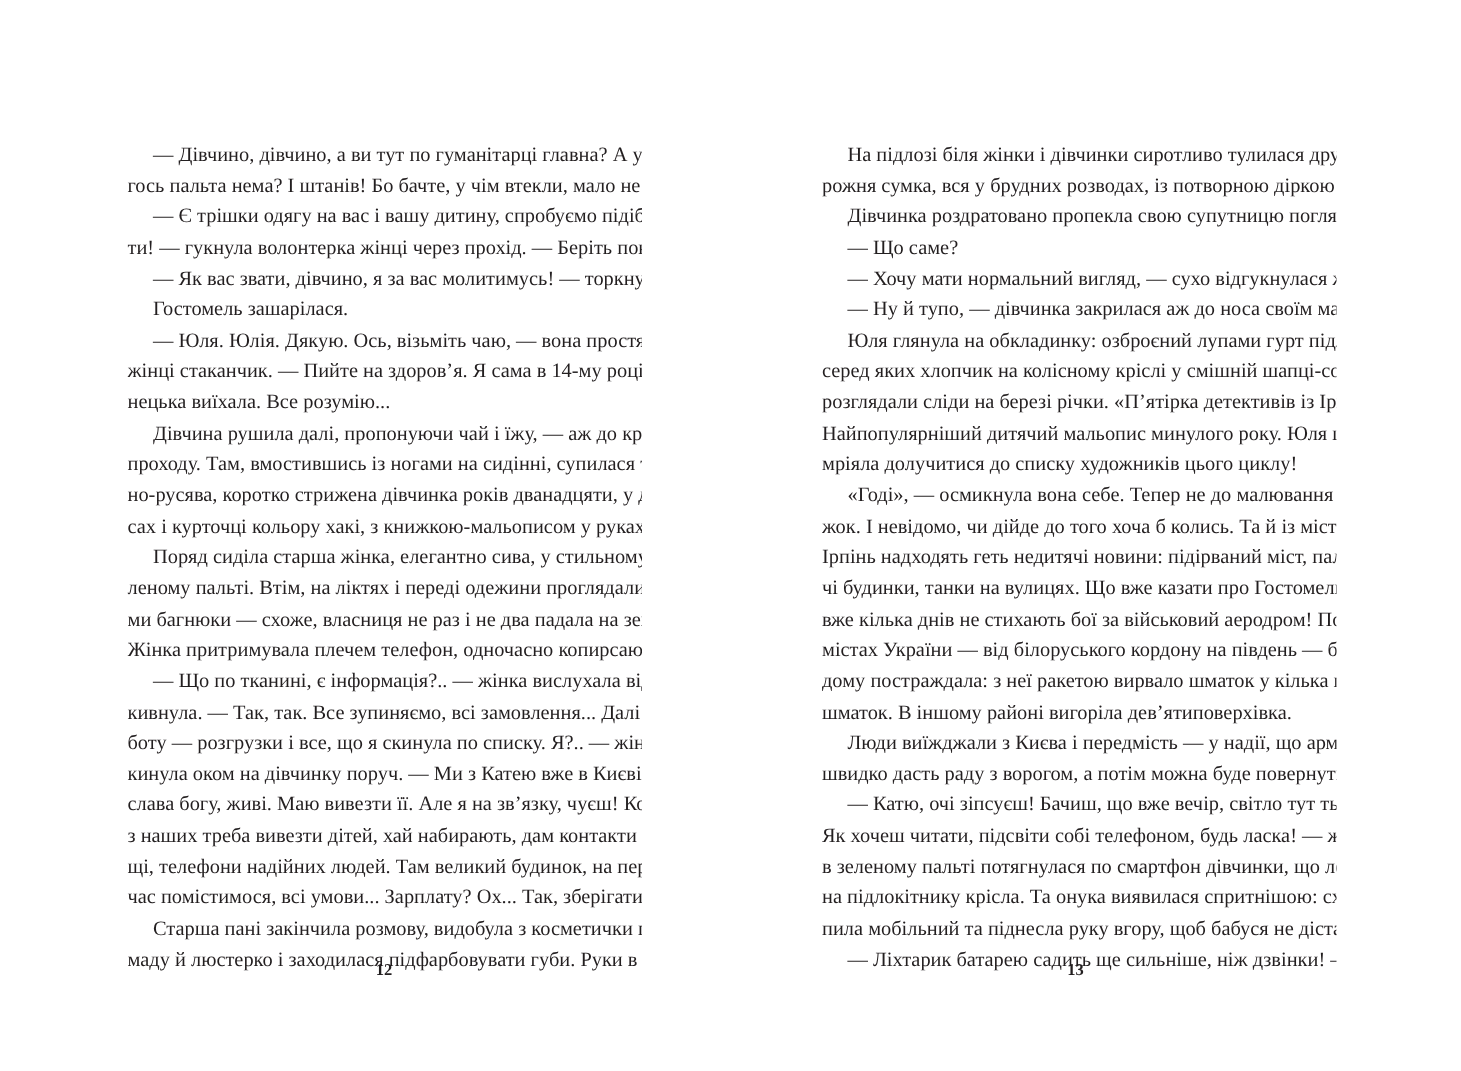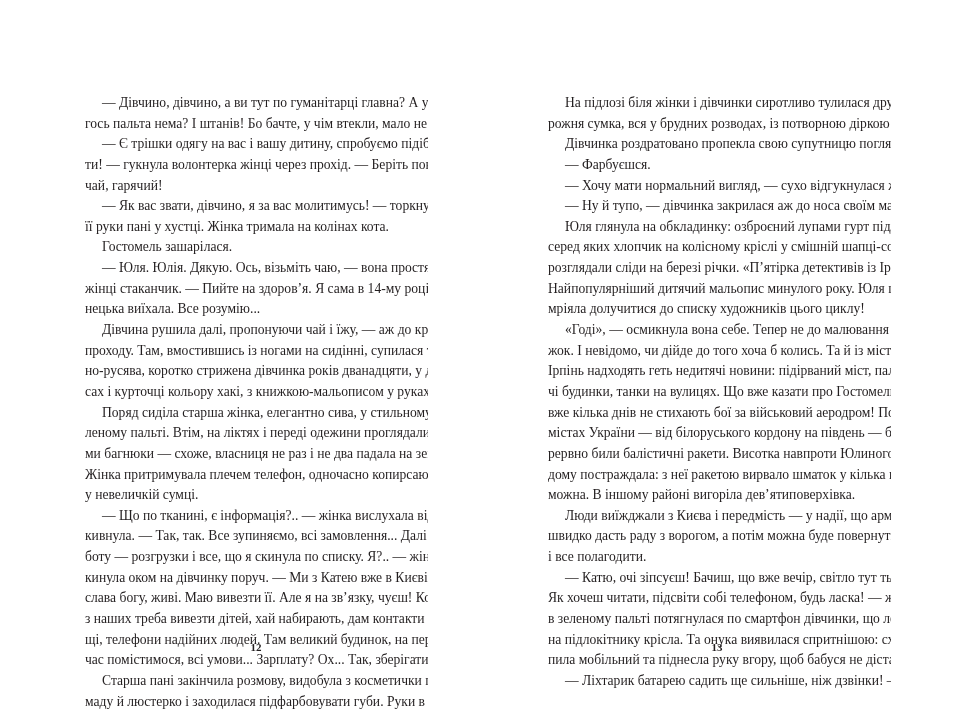--- a/index.html
+++ b/index.html
@@ -63,74 +63,69 @@
 </head>
 <body>
 
 <div class="spread">
   <div class="page page-left">
     <div class="text-column">
         <span class="line indent">— Дівчино, дівчино, а ви тут по гуманітарці главна? А у вас яко-</span>
         <span class="line last">гось пальта нема? І штанів! Бо бачте, у чім втекли, мало не голі...</span>
         <span class="line indent">— Є трішки одягу на вас і вашу дитину, спробуємо підібра-</span>
         <span class="line">ти! — гукнула волонтерка жінці через прохід. — Беріть поки що</span>
-        <span class="line last">чай, гарячий!</span>
         <span class="line indent">— Як вас звати, дівчино, я за вас молитимусь! — торкнулася</span>
-        <span class="line last">її руки пані у хустці. Жінка тримала на колінах кота.</span>
         <span class="line indent last">Гостомель зашарілася.</span>
         <span class="line indent">— Юля. Юлія. Дякую. Ось, візьміть чаю, — вона простягнула</span>
         <span class="line">жінці стаканчик. — Пийте на здоров’я. Я сама в 14-му році з До-</span>
         <span class="line last">нецька виїхала. Все розумію...</span>
         <span class="line indent">Дівчина рушила далі, пропонуючи чай і їжу, — аж до краю</span>
         <span class="line">проходу. Там, вмостившись із ногами на сидінні, супилася тем-</span>
         <span class="line">но-русява, коротко стрижена дівчинка років дванадцяти, у джин-</span>
         <span class="line last">сах і курточці кольору хакі, з книжкою-мальописом у руках.</span>
         <span class="line indent">Поряд сиділа старша жінка, елегантно сива, у стильному зе-</span>
         <span class="line">леному пальті. Втім, на ліктях і переді одежини проглядали пля-</span>
         <span class="line">ми багнюки — схоже, власниця не раз і не два падала на землю.</span>
         <span class="line">Жінка притримувала плечем телефон, одночасно копирсаючись</span>
-        <span class="line last">у невеличкій сумці.</span>
         <span class="line indent">— Що по тканині, є інформація?.. — жінка вислухала відповідь,</span>
         <span class="line">кивнула. — Так, так. Все зупиняємо, всі замовлення... Далі в ро-</span>
         <span class="line">боту — розгрузки і все, що я скинула по списку. Я?.. — жінка</span>
         <span class="line">кинула оком на дівчинку поруч. — Ми з Катею вже в Києві,</span>
         <span class="line">слава богу, живі. Маю вивезти її. Але я на зв’язку, чуєш! Кому</span>
         <span class="line">з наших треба вивезти дітей, хай набирають, дам контакти в Поль-</span>
         <span class="line">щі, телефони надійних людей. Там великий будинок, на перший</span>
         <span class="line">час помістимося, всі умови... Зарплату? Ох... Так, зберігатиму</span>
         <span class="line indent">Старша пані закінчила розмову, видобула з косметички по-</span>
         <span class="line">маду й люстерко і заходилася підфарбовувати губи. Руки в неї</span>
       </div>
     <div class="page-number">12</div>
   </div>
   <div class="page page-right">
     <div class="text-column">
         <span class="line indent">На підлозі біля жінки і дівчинки сиротливо тулилася друга до-</span>
         <span class="line last">рожня сумка, вся у брудних розводах, із потворною діркою вгорі.</span>
         <span class="line indent last">Дівчинка роздратовано пропекла свою супутницю поглядом.</span>
-        <span class="line indent last">— Фарбуєшся.</span>
+        <span class="line indent last">— Що саме?</span>
         <span class="line indent last">— Хочу мати нормальний вигляд, — сухо відгукнулася жінка.</span>
         <span class="line indent last">— Ну й тупо, — дівчинка закрилася аж до носа своїм мальописом.</span>
         <span class="line indent">Юля глянула на обкладинку: озброєний лупами гурт підлітків,</span>
         <span class="line">серед яких хлопчик на колісному кріслі у смішній шапці-сові,</span>
         <span class="line">розглядали сліди на березі річки. «П’ятірка детективів із Ірпеня».</span>
         <span class="line">Найпопулярніший дитячий мальопис минулого року. Юля ще</span>
         <span class="line last">мріяла долучитися до списку художників цього циклу!</span>
         <span class="line indent">«Годі», — осмикнула вона себе. Тепер не до малювання кни-</span>
         <span class="line">жок. І невідомо, чи дійде до того хоча б колись. Та й із міста</span>
         <span class="line">Ірпінь надходять геть недитячі новини: підірваний міст, палаю-</span>
         <span class="line">чі будинки, танки на вулицях. Що вже казати про Гостомель, де</span>
         <span class="line">вже кілька днів не стихають бої за військовий аеродром! По всіх</span>
         <span class="line">містах України — від білоруського кордону на південь — безпе-</span>
-        <span class="line">рервно били балістичні ракети. Висотка навпроти Юлиного</span>
         <span class="line">дому постраждала: з неї ракетою вирвало шматок у кілька по-</span>
-        <span class="line last">можна. В іншому районі вигоріла дев’ятиповерхівка.</span>
+        <span class="line last">шматок. В іншому районі вигоріла дев’ятиповерхівка.</span>
         <span class="line indent">Люди виїжджали з Києва і передмість — у надії, що армія</span>
         <span class="line">швидко дасть раду з ворогом, а потім можна буде повернутися</span>
-        <span class="line last">і все полагодити.</span>
         <span class="line indent">— Катю, очі зіпсуєш! Бачиш, що вже вечір, світло тут тьмяне.</span>
         <span class="line">Як хочеш читати, підсвіти собі телефоном, будь ласка! — жінка</span>
         <span class="line">в зеленому пальті потягнулася по смартфон дівчинки, що лежав</span>
         <span class="line">на підлокітнику крісла. Та онука виявилася спритнішою: схо-</span>
         <span class="line last">пила мобільний та піднесла руку вгору, щоб бабуся не дістала.</span>
         <span class="line indent">— Ліхтарик батарею садить ще сильніше, ніж дзвінки! — за-</span>
       </div>
     <div class="page-number">13</div>
   </div>
 </div>

